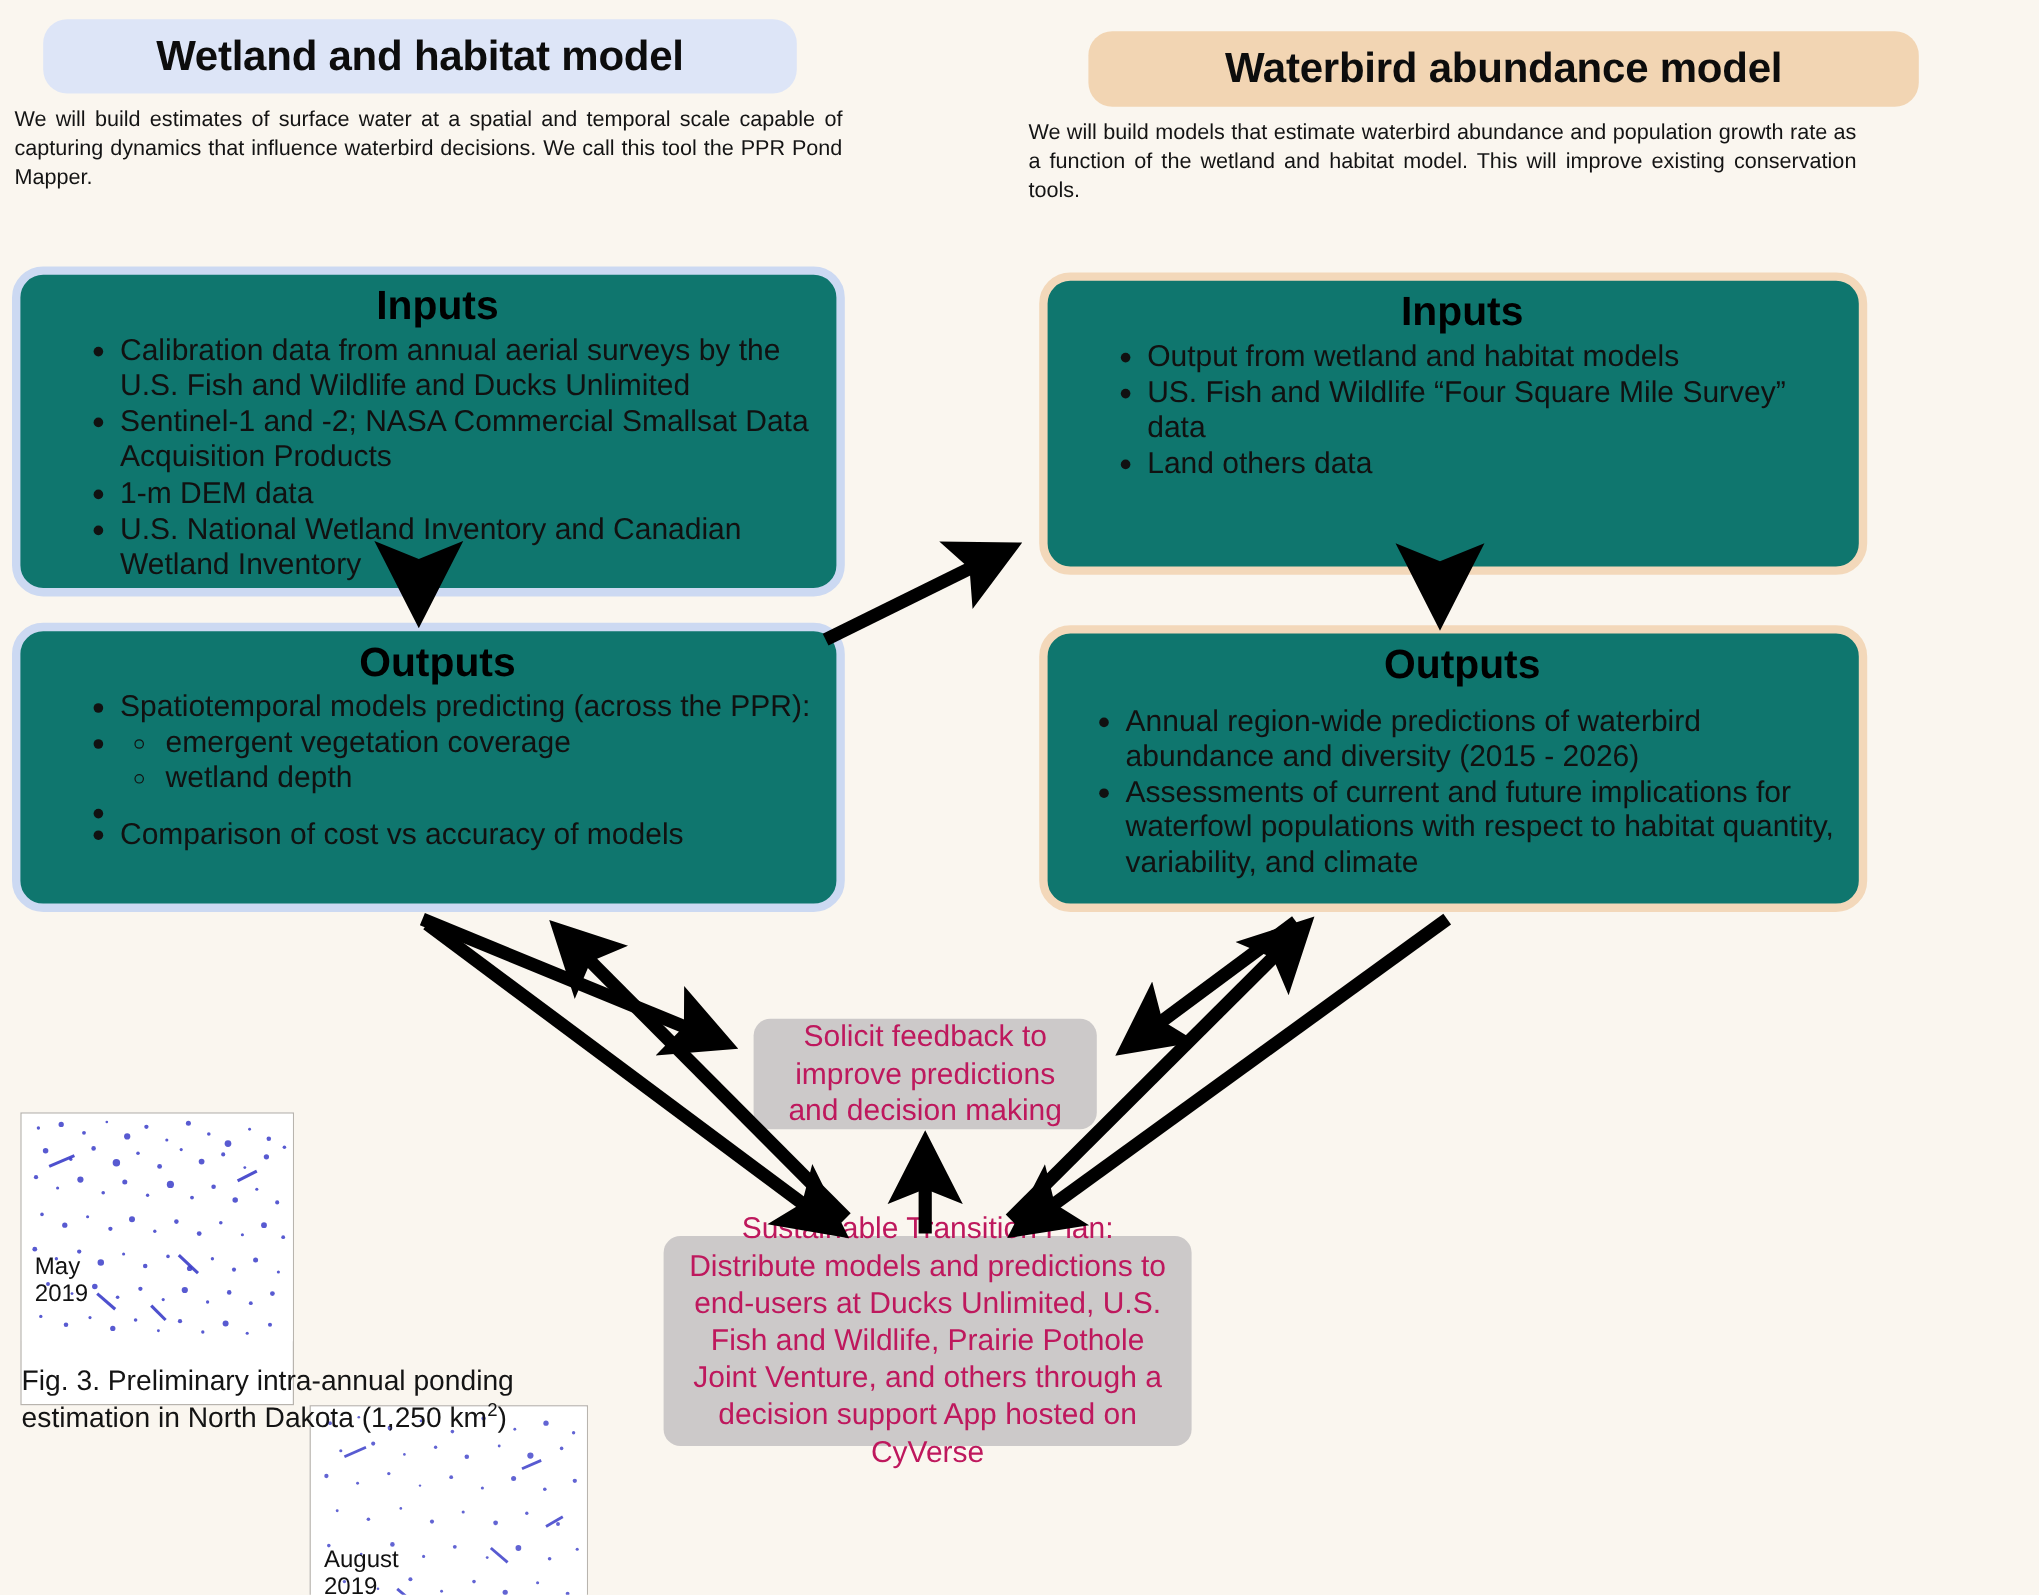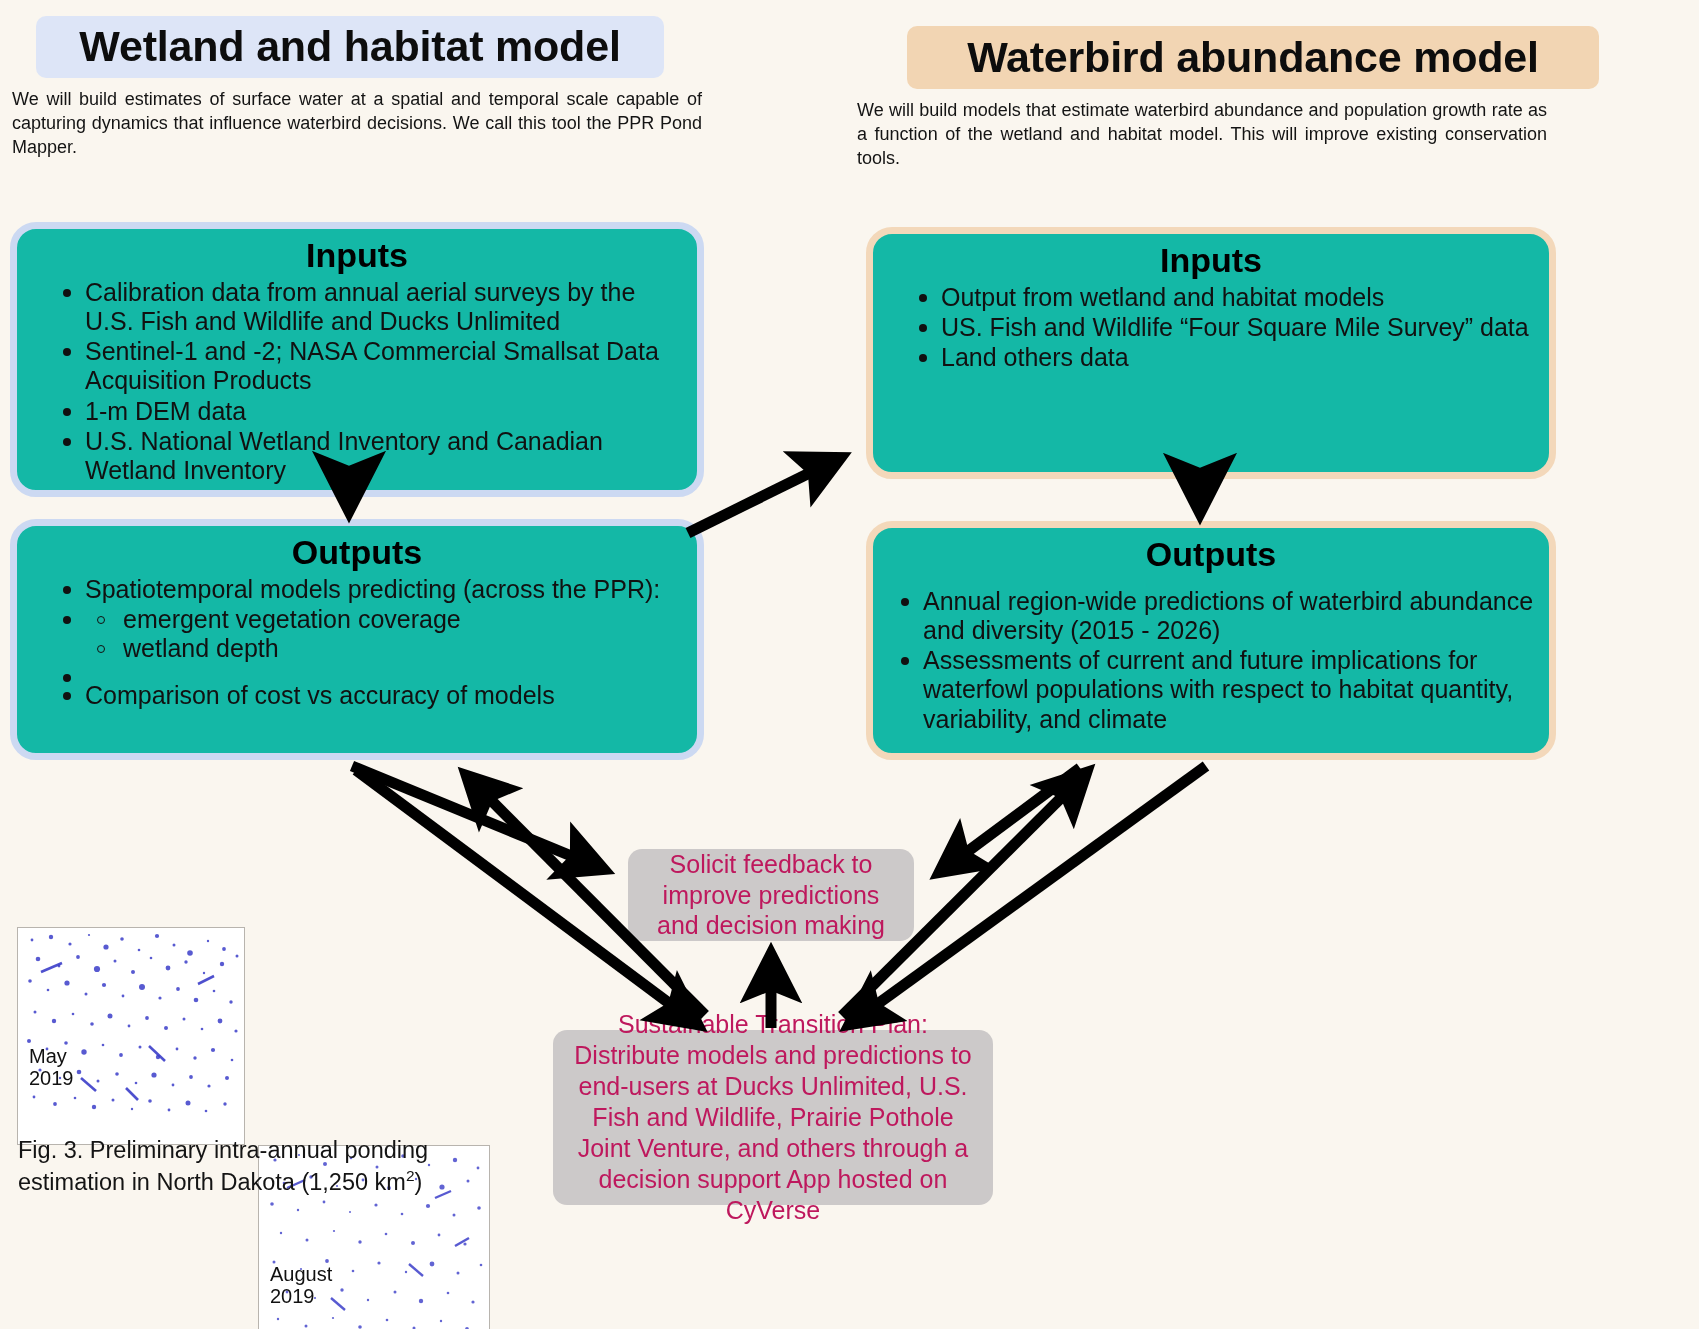--- a/index.html
+++ b/index.html
@@ -16,47 +16,48 @@
     color: #111;
   }
   #canvas {
     position: absolute;
     inset: 0;
   }
   .abs { position: absolute; }
 
   
   .col-title {
-    border-radius: 10px;
+    border-radius: 20px;
     text-align: center;
     font-weight: bold;
-    font-size: 43px;
+    font-size: 35px;
     line-height: 1.1;
     color: #0d0d0d;
     display: flex;
     align-items: center;
     justify-content: center;
     letter-spacing: -0.2px;
   }
   .col-title.blue { background: #dde5f7; }
   .col-title.tan  { background: #f2d5b3; }
 
   .col-intro {
     font-size: 18px;
     line-height: 1.33;
     text-align: justify;
     text-justify: inter-word;
     color: #141414;
   }
 
   
   .card {
-    background: #14b8a6;
+    background: #0f766e;
     border-radius: 26px;
     box-sizing: border-box;
+    padding-left: 15px;
   }
   .card.blue-edge { border: 7px solid #ccd9f2; }
   .card.tan-edge  { border: 7px solid #f3d8ba; }
 
   .card-heading {
     text-align: center;
     font-weight: bold;
     font-size: 34px;
     line-height: 1.05;
     margin: 9px 0 4px 0;
@@ -251,21 +252,21 @@
 
     <g>
       <path d="M1206,766 L850,1024" stroke="#000" stroke-width="11" fill="none" marker-end="url(#ah)"></path>
     </g>
 
     <g>
       <path d="M771,1028 L771,955" stroke="#000" stroke-width="11" fill="none" marker-end="url(#ah)"></path>
     </g>
   </svg>
 
-  <div class="abs thumb" style="left:17px; top:927px; width:228px; height:218px;">
+  <div class="abs thumb" style="left:17px; top:927px; width:228px; height:244px;">
     <svg class="layer" width="228" height="190">
       <rect width="228" height="190" fill="#ffffff"></rect>
       <g fill="#3b3ec9" opacity="0.85">
         <circle cx="14" cy="12" r="1.4"></circle>
           <circle cx="33" cy="9" r="2.2"></circle>
           <circle cx="52" cy="16" r="1.6"></circle>
         <circle cx="71" cy="7" r="1.1"></circle>
           <circle cx="88" cy="19" r="2.6"></circle>
           <circle cx="104" cy="11" r="1.8"></circle>
         <circle cx="121" cy="22" r="1.3"></circle>

